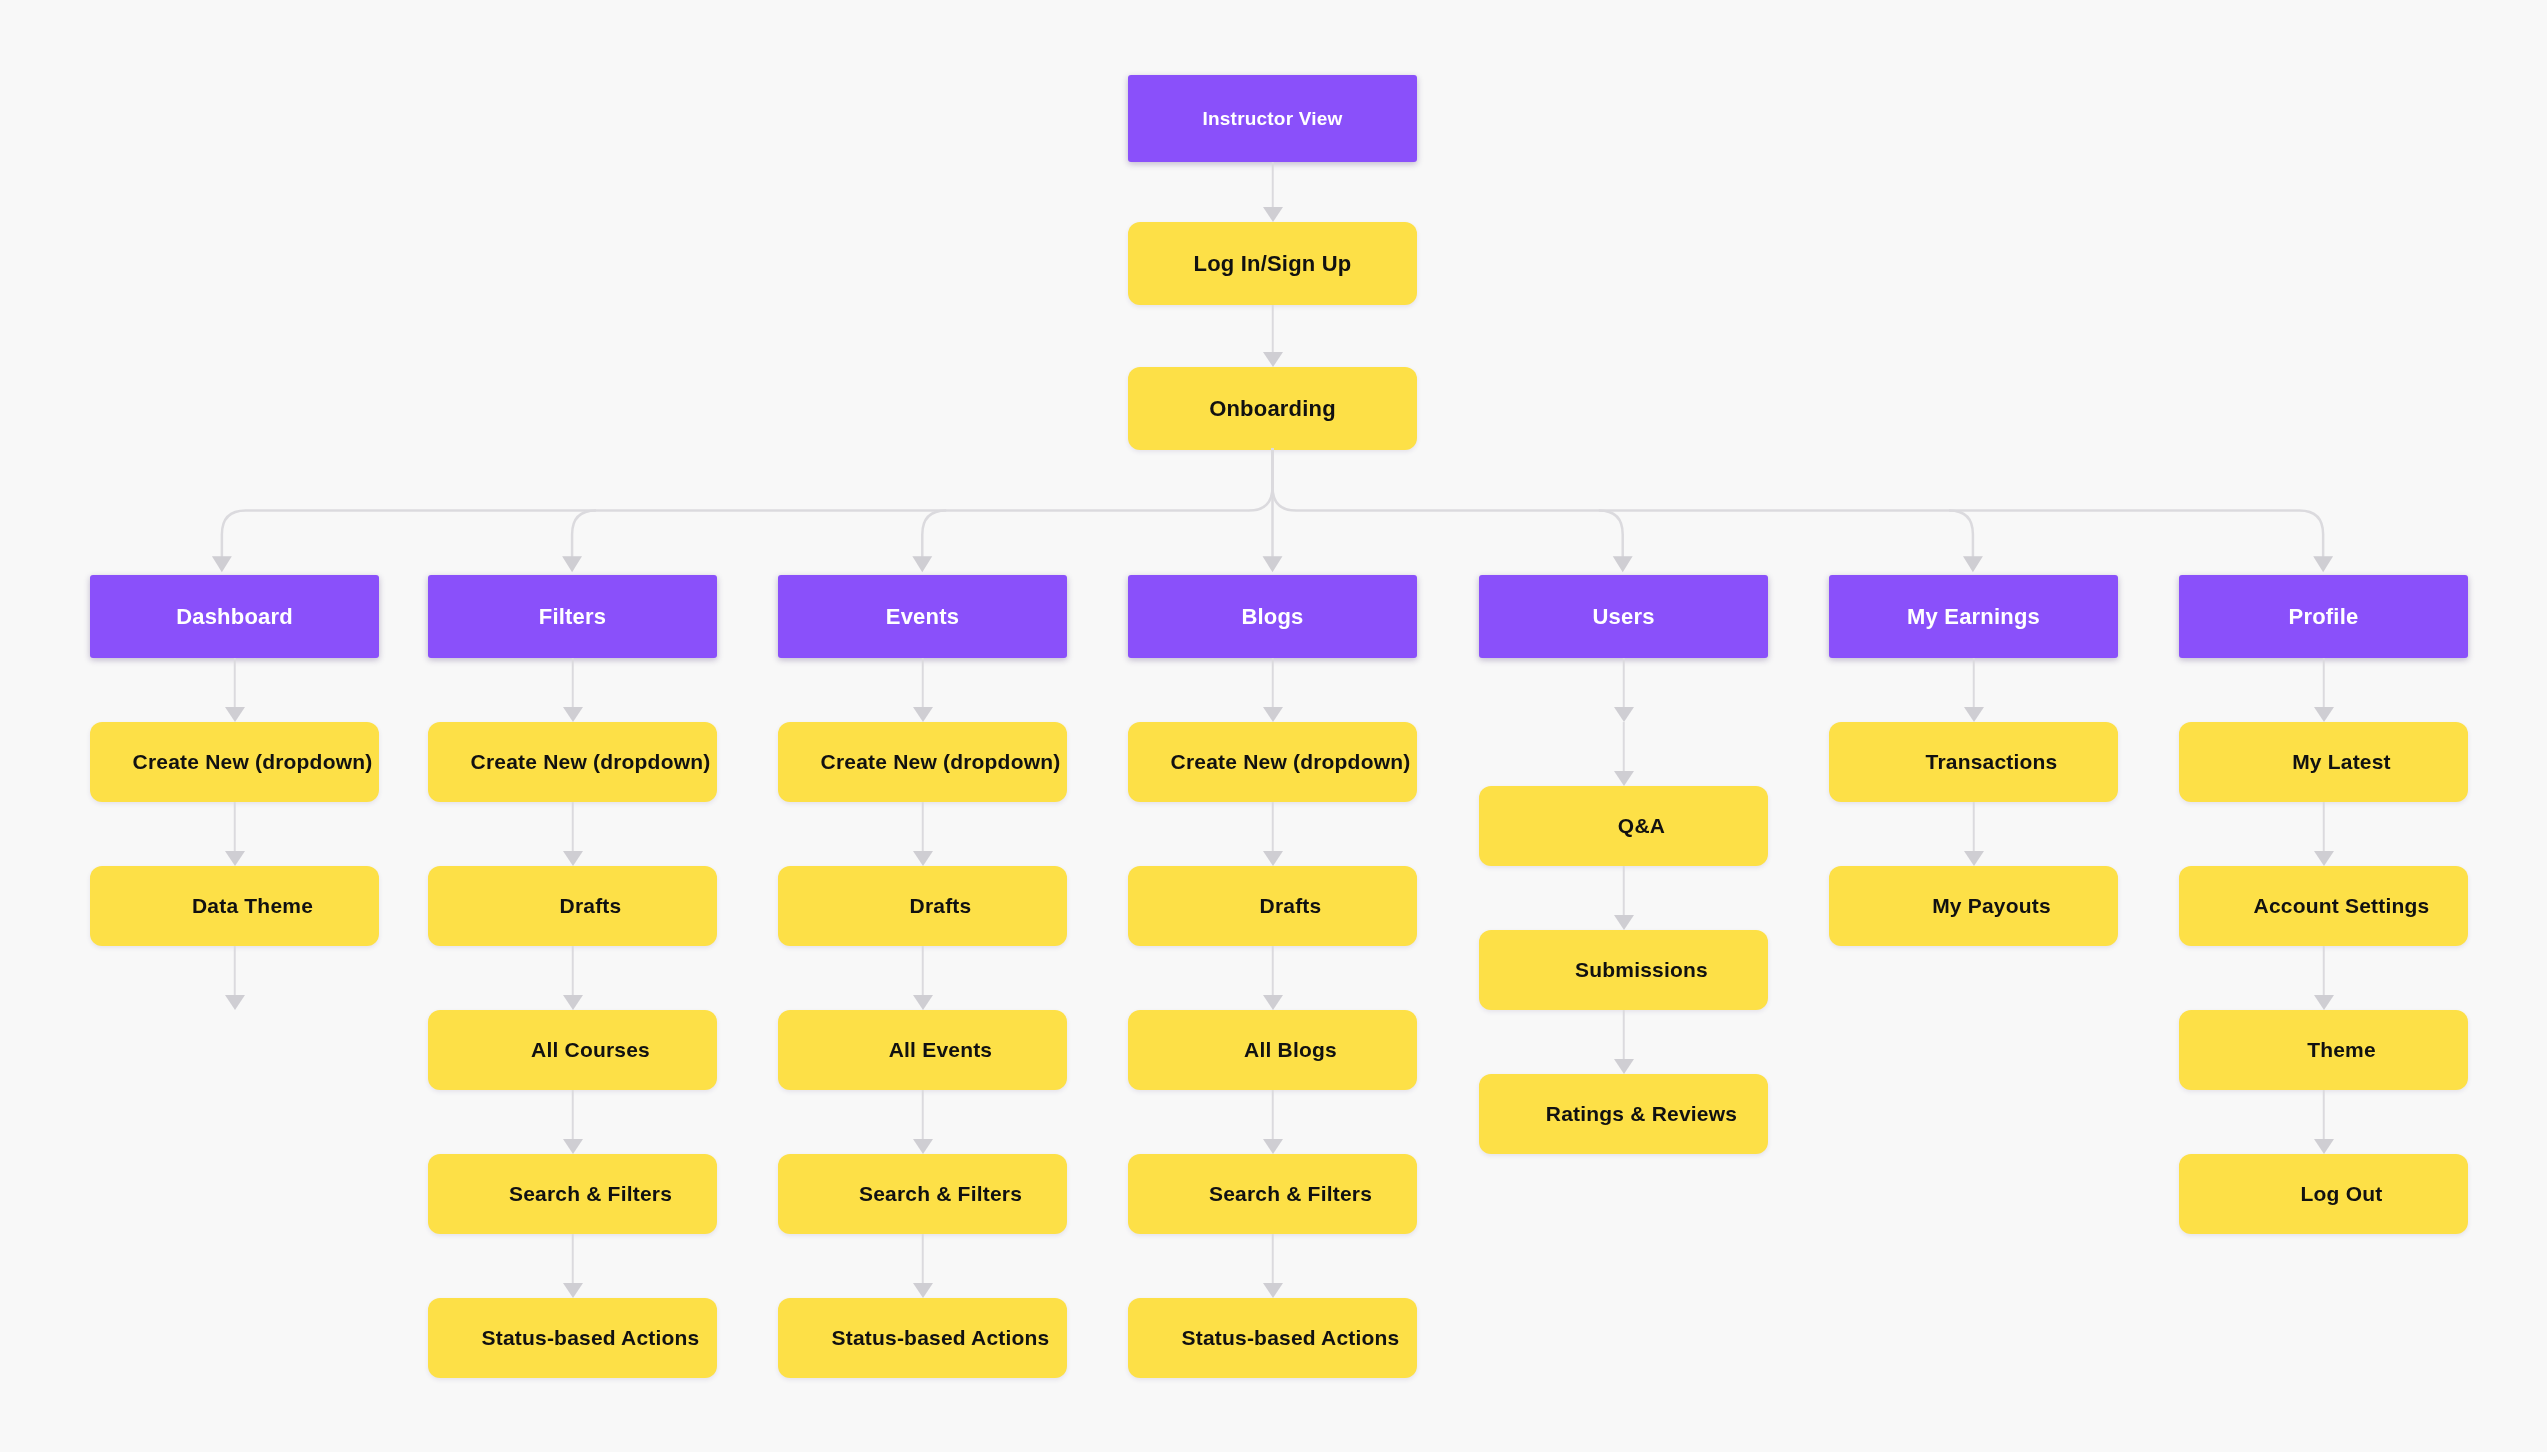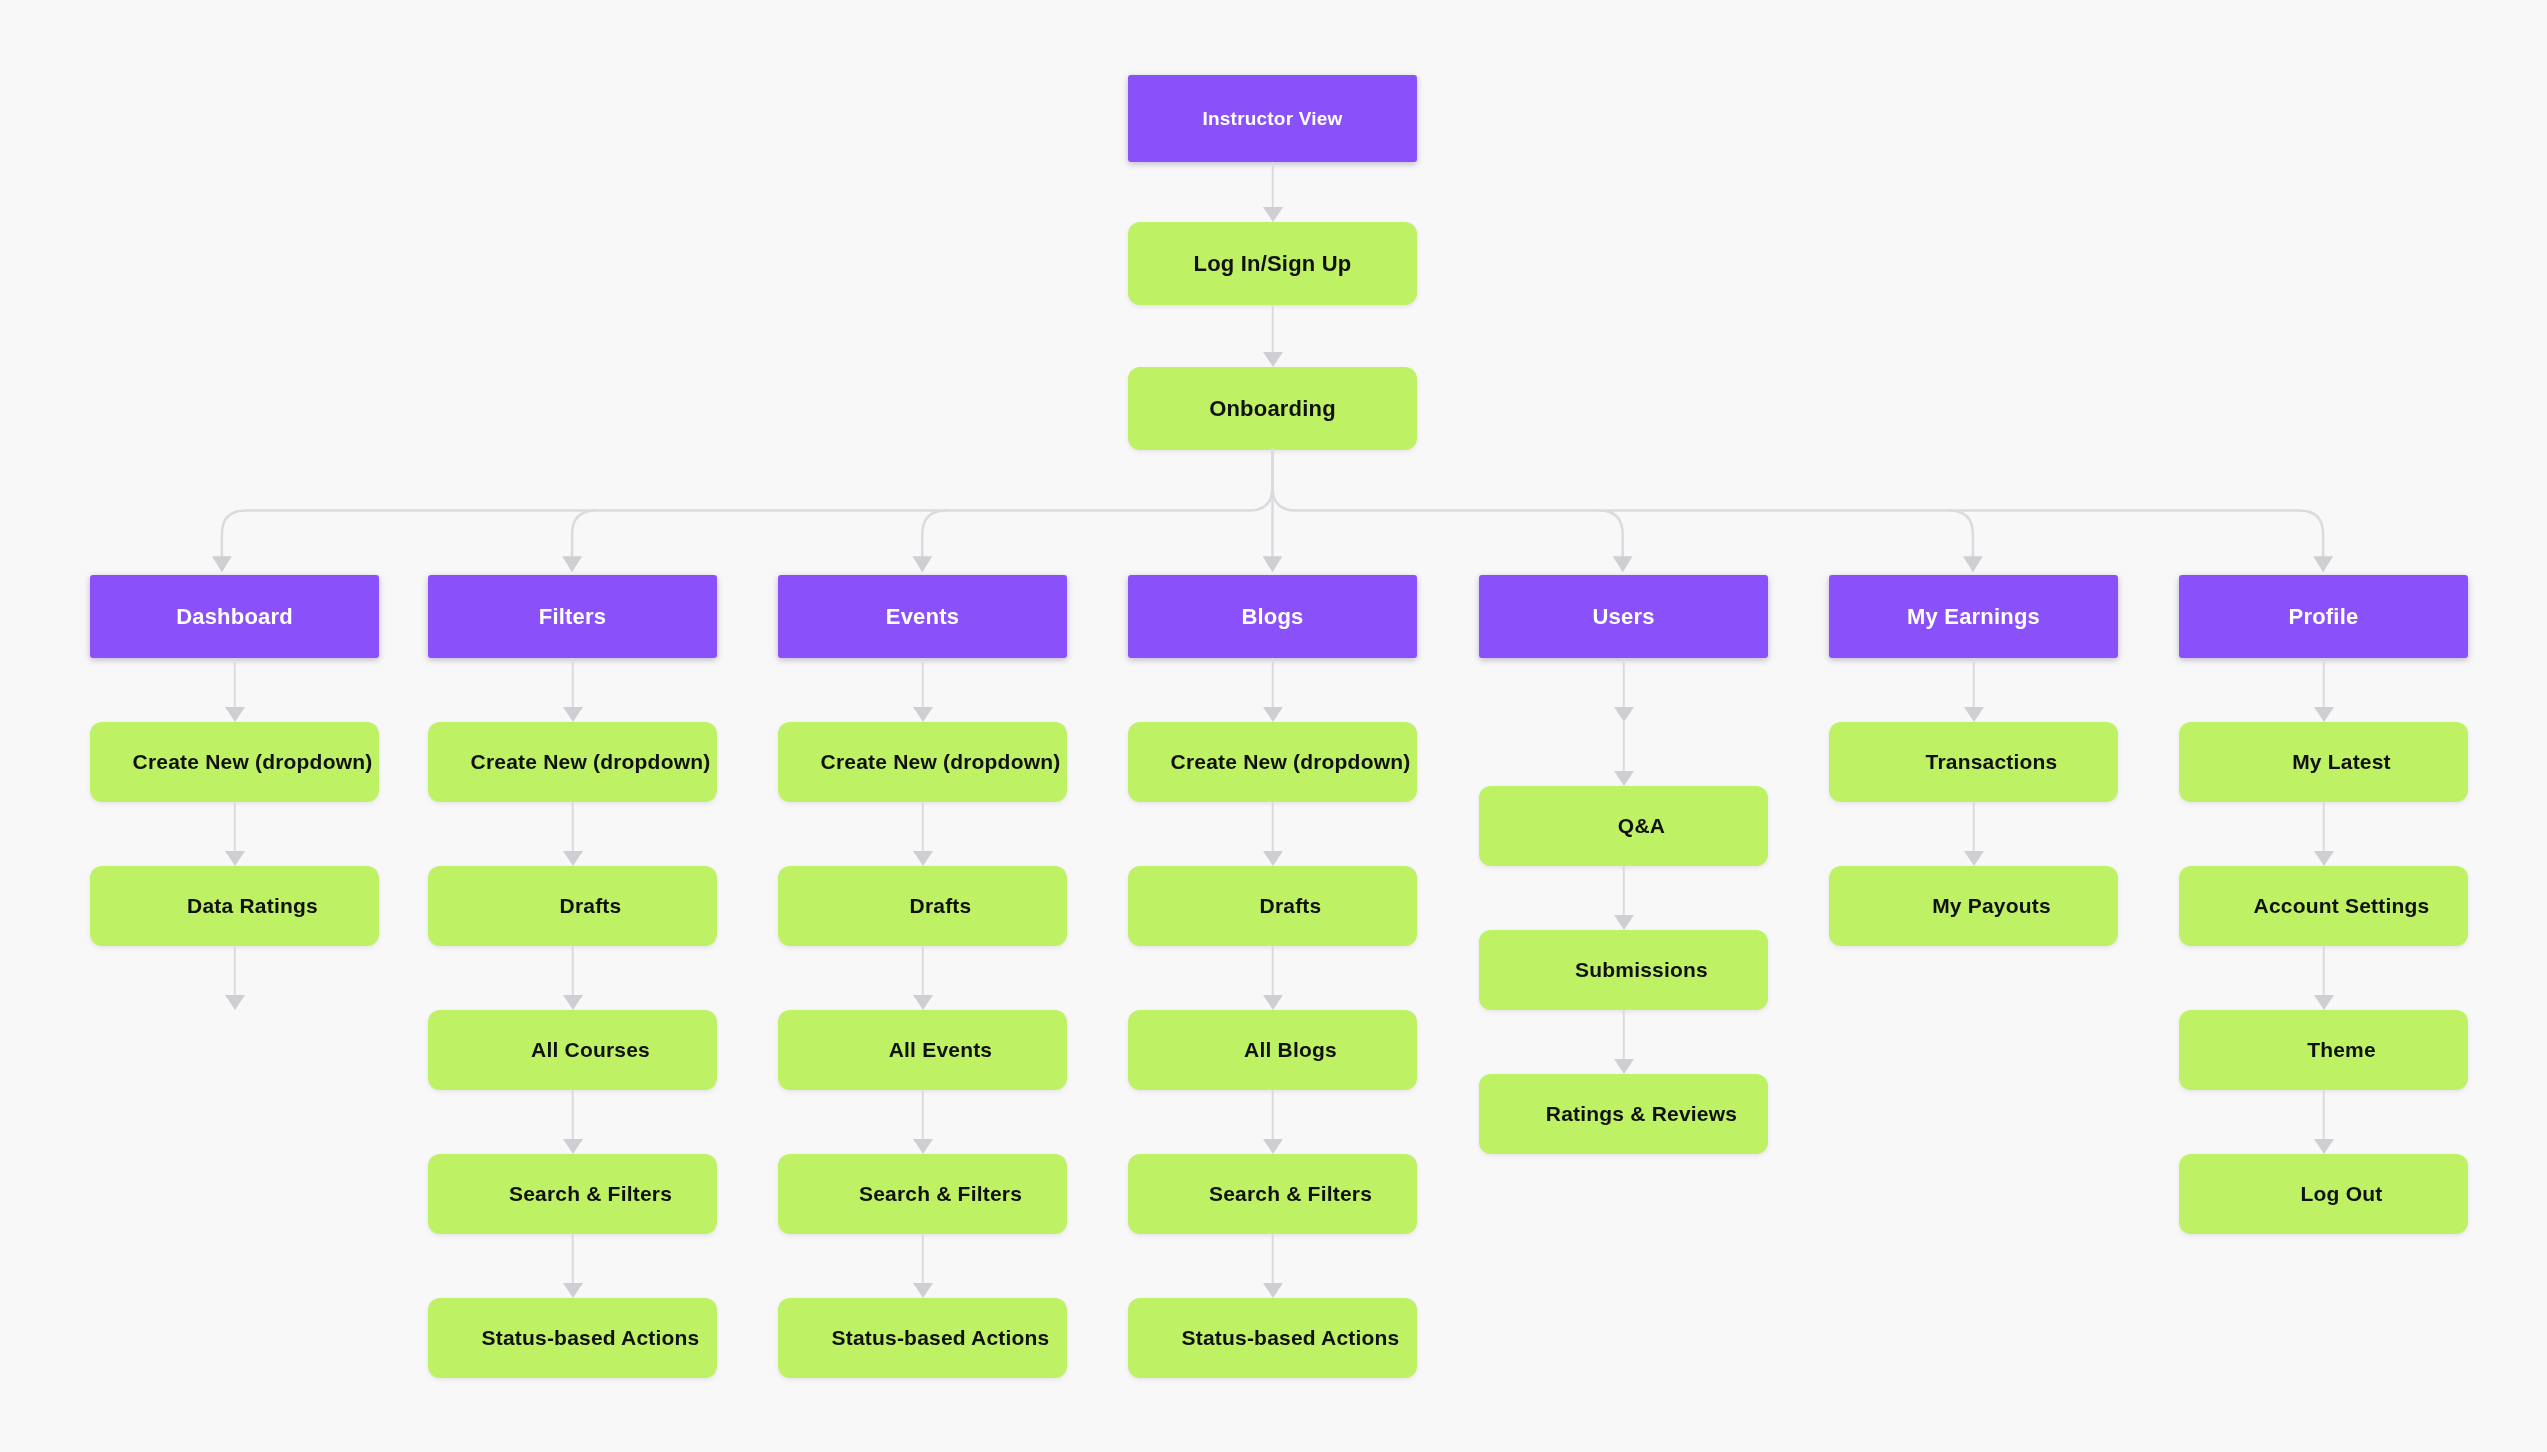--- a/index.html
+++ b/index.html
@@ -17,21 +17,21 @@
     letter-spacing:0.2px;
   }
   .purple{
     background:#8A50FA;
     color:#FFFFFF;
     border-radius:3px;
     box-shadow:0 2px 6px rgba(45,20,95,.28);
     font-size:22px;
   }
   .lav{
-    background:#bef264;
+    background:#fde047;
     color:#111111;
     border-radius:12px;
     box-shadow:0 2px 4px rgba(70,45,130,.10);
     font-size:21px;
   }
   .root-node{height:87px;font-size:19px;}
   .step-node{height:83px;font-size:22px;}
   .header-node{height:83px;}
   .item-node{height:80px;padding-left:36px;}
 
@@ -103,21 +103,21 @@
     <polygon points="1973,559 1993,559 1983,575"></polygon>
     <polygon points="2325,559 2345,559 2335,575"></polygon>
   </g>
 </svg>
 
 <div class="col" style="left:90px">
   <div class="node purple header-node">Dashboard</div>
   <div class="varrow"></div>
   <div class="node lav item-node">Create New (dropdown)</div>
   <div class="varrow"></div>
-  <div class="node lav item-node">Data Ratings</div>
+  <div class="node lav item-node">Data Theme</div>
   <div class="varrow"></div>
 </div>
 
 <div class="col" style="left:428px">
   <div class="node purple header-node">Filters</div>
   <div class="varrow"></div>
   <div class="node lav item-node">Create New (dropdown)</div>
   <div class="varrow"></div>
   <div class="node lav item-node">Drafts</div>
   <div class="varrow"></div>

